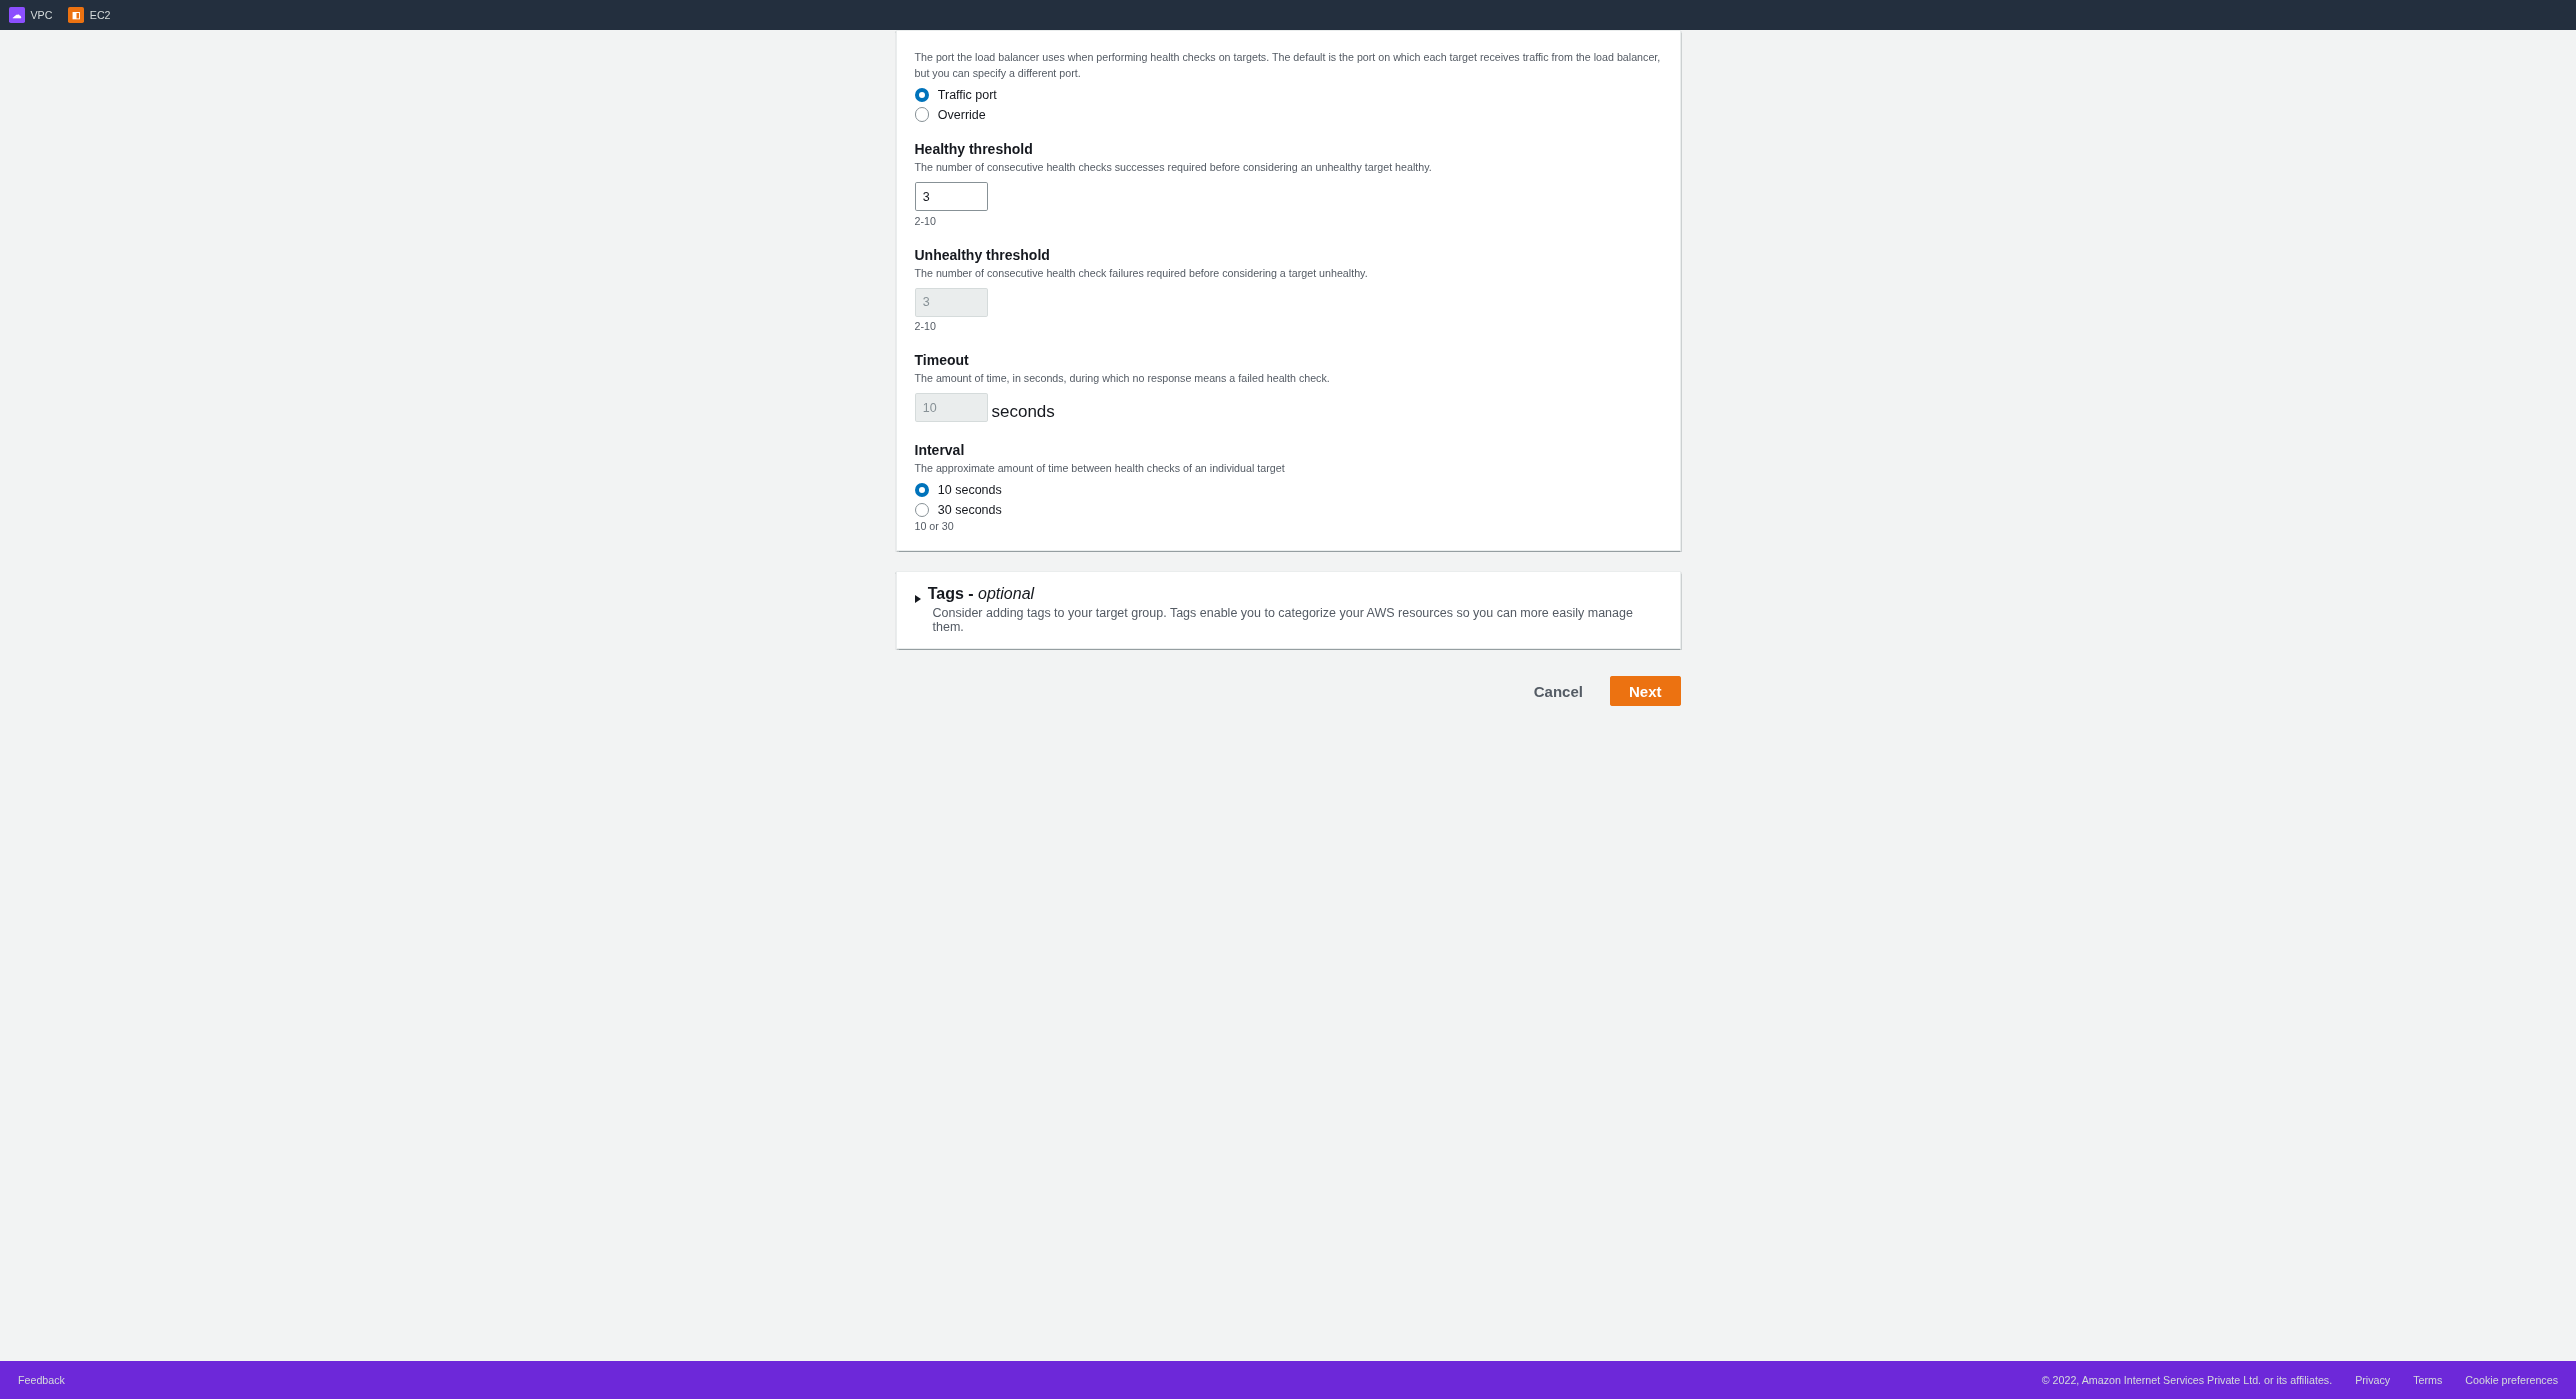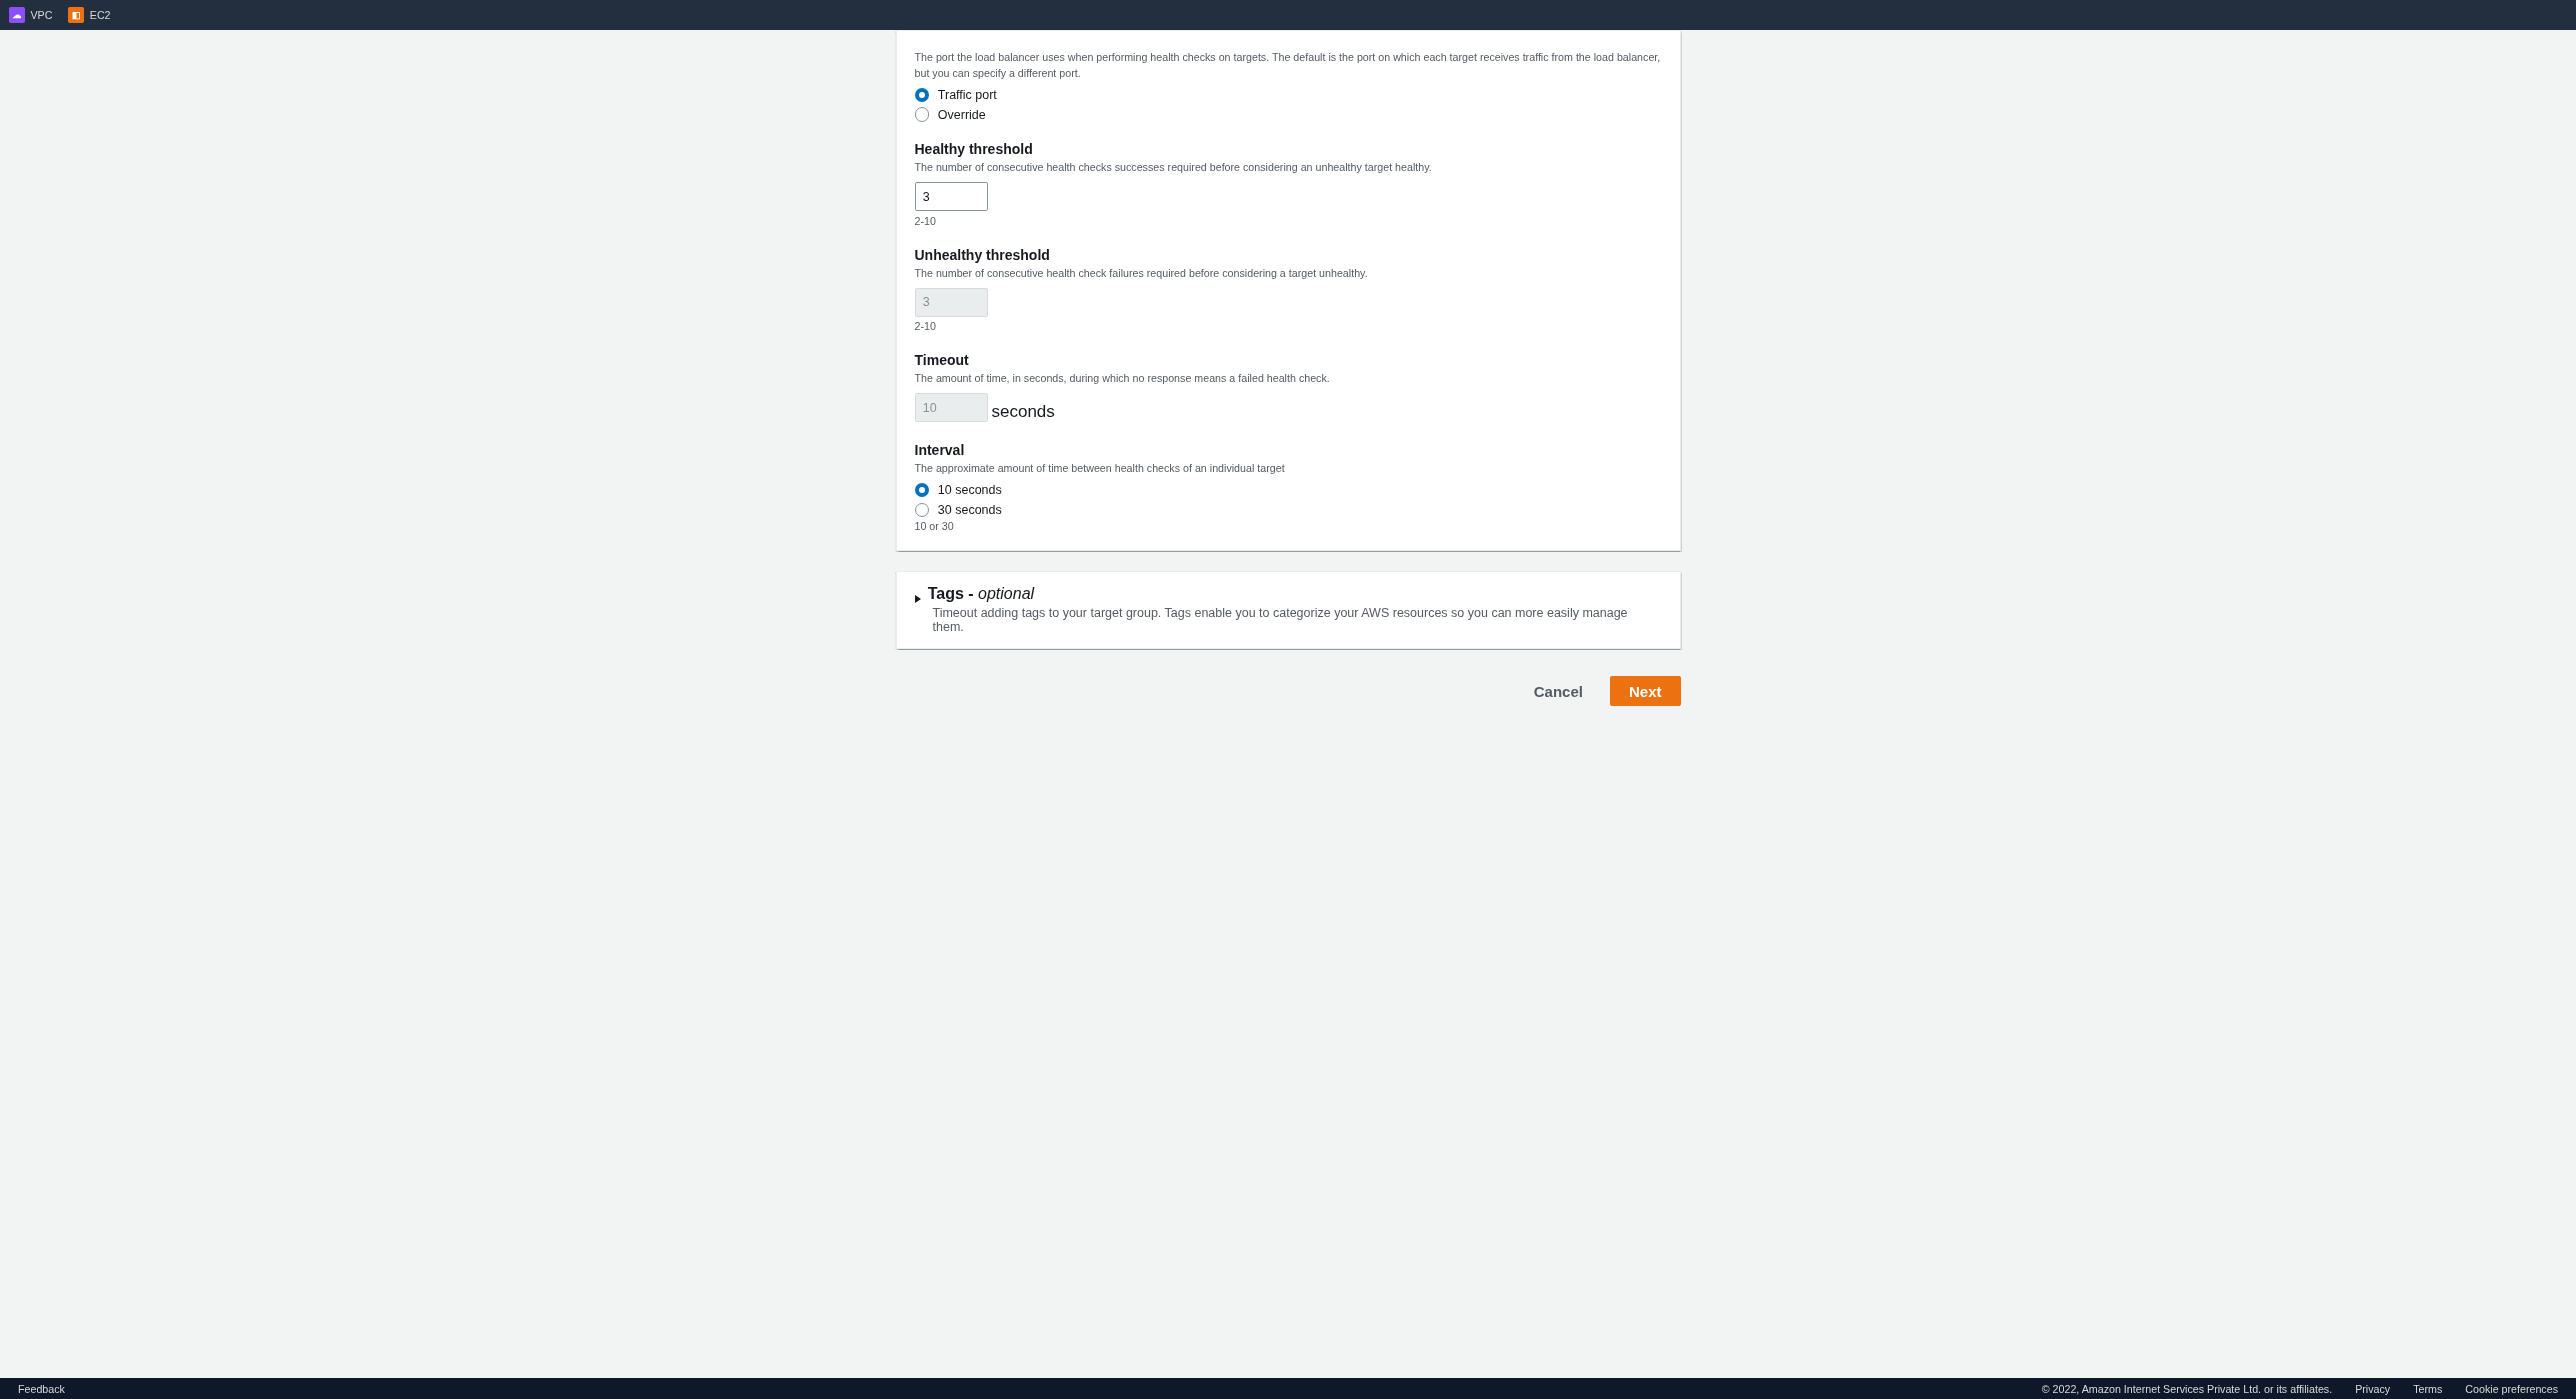--- a/index.html
+++ b/index.html
@@ -229,22 +229,22 @@
       border: none;
     }
     
     .btn-primary {
       background: #ec7211;
       color: #fff;
       border-color: #ec7211;
     }
     
     .footer {
-      background: #0f172a;
-      height: 21px;
+      background: #6d28d9;
+      height: 38px;
       display: flex;
       align-items: center;
       justify-content: space-between;
       padding: 0 18px;
       color: #d5dbdb;
       font-size: 10.7px;
     }
     
     .footer-right {
       display: flex;
@@ -344,21 +344,21 @@
 
     </div>
 
     <div class="tags-panel">
       <div class="tags-header">
         <span class="caret-icon"></span>
         <span class="tags-title">
           <span>Tags</span><span> - </span><span class="tags-optional">optional</span>
         </span>
       </div>
-      <div class="tags-desc">Timeout adding tags to your target group. Tags enable you to categorize your AWS resources so you can more easily manage them.</div>
+      <div class="tags-desc">Consider adding tags to your target group. Tags enable you to categorize your AWS resources so you can more easily manage them.</div>
     </div>
 
     <div class="button-row">
       <button class="btn btn-cancel">Cancel</button>
       <button class="btn btn-primary">Next</button>
     </div>
 
   </div>
 </div>
 

